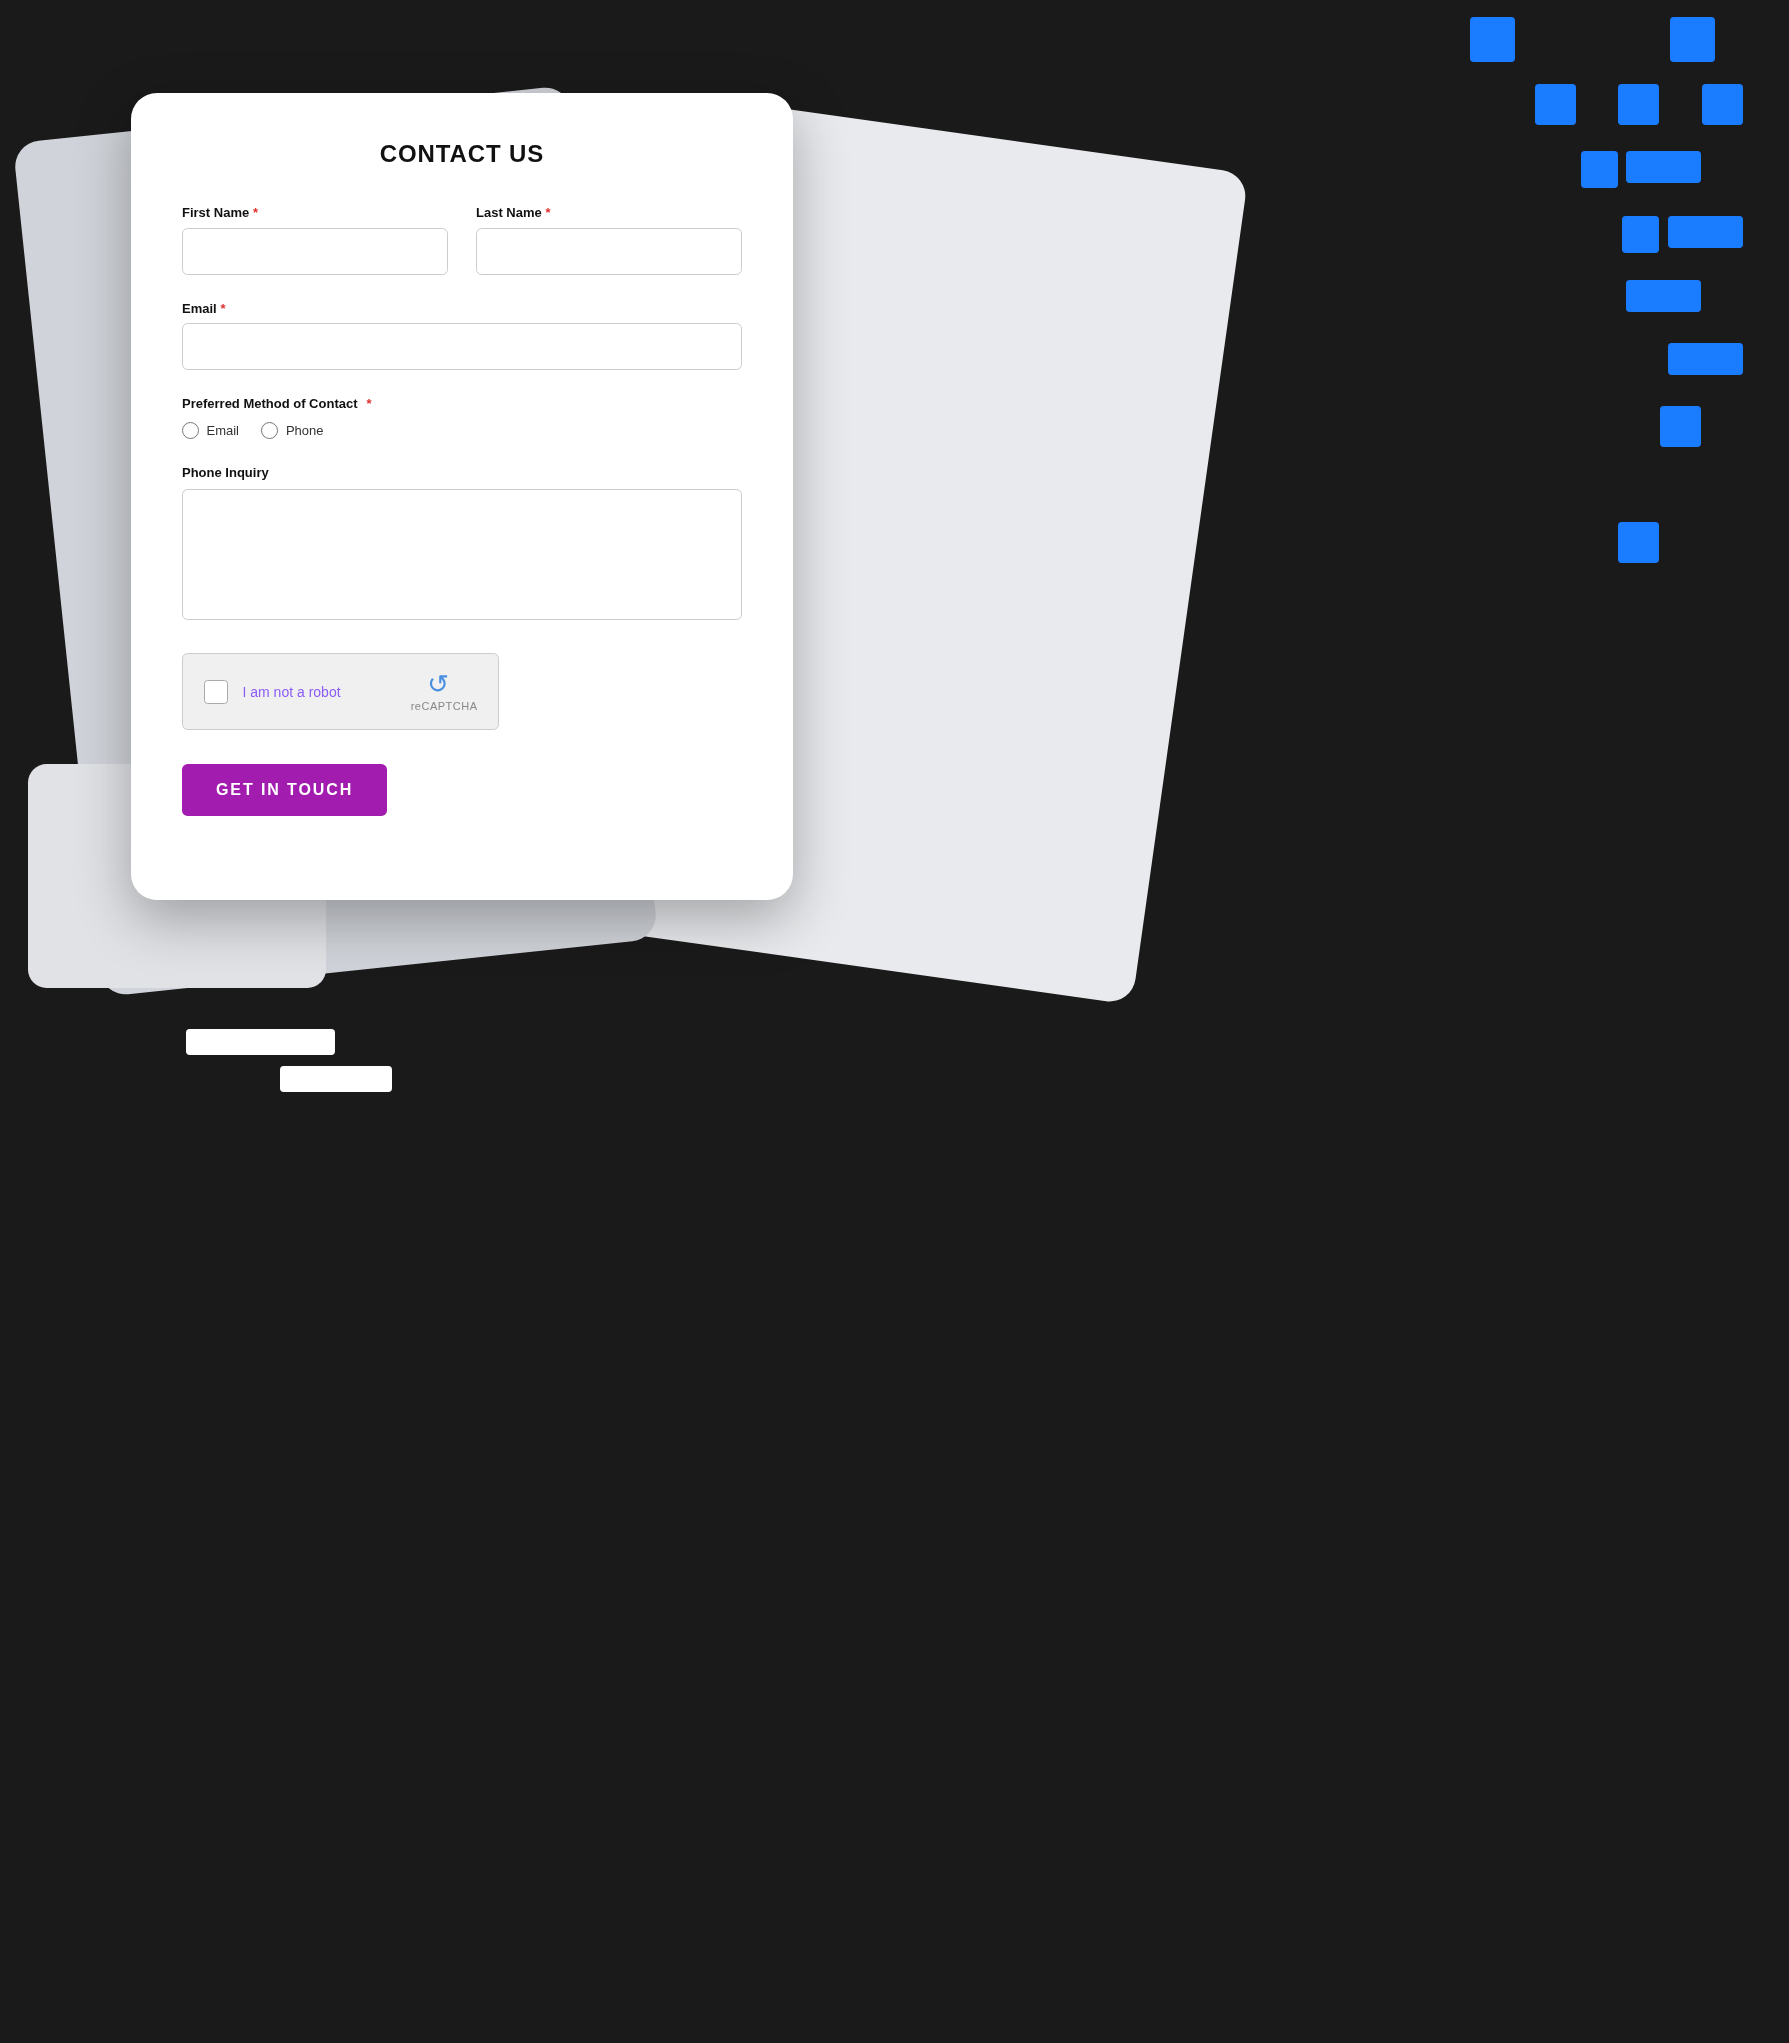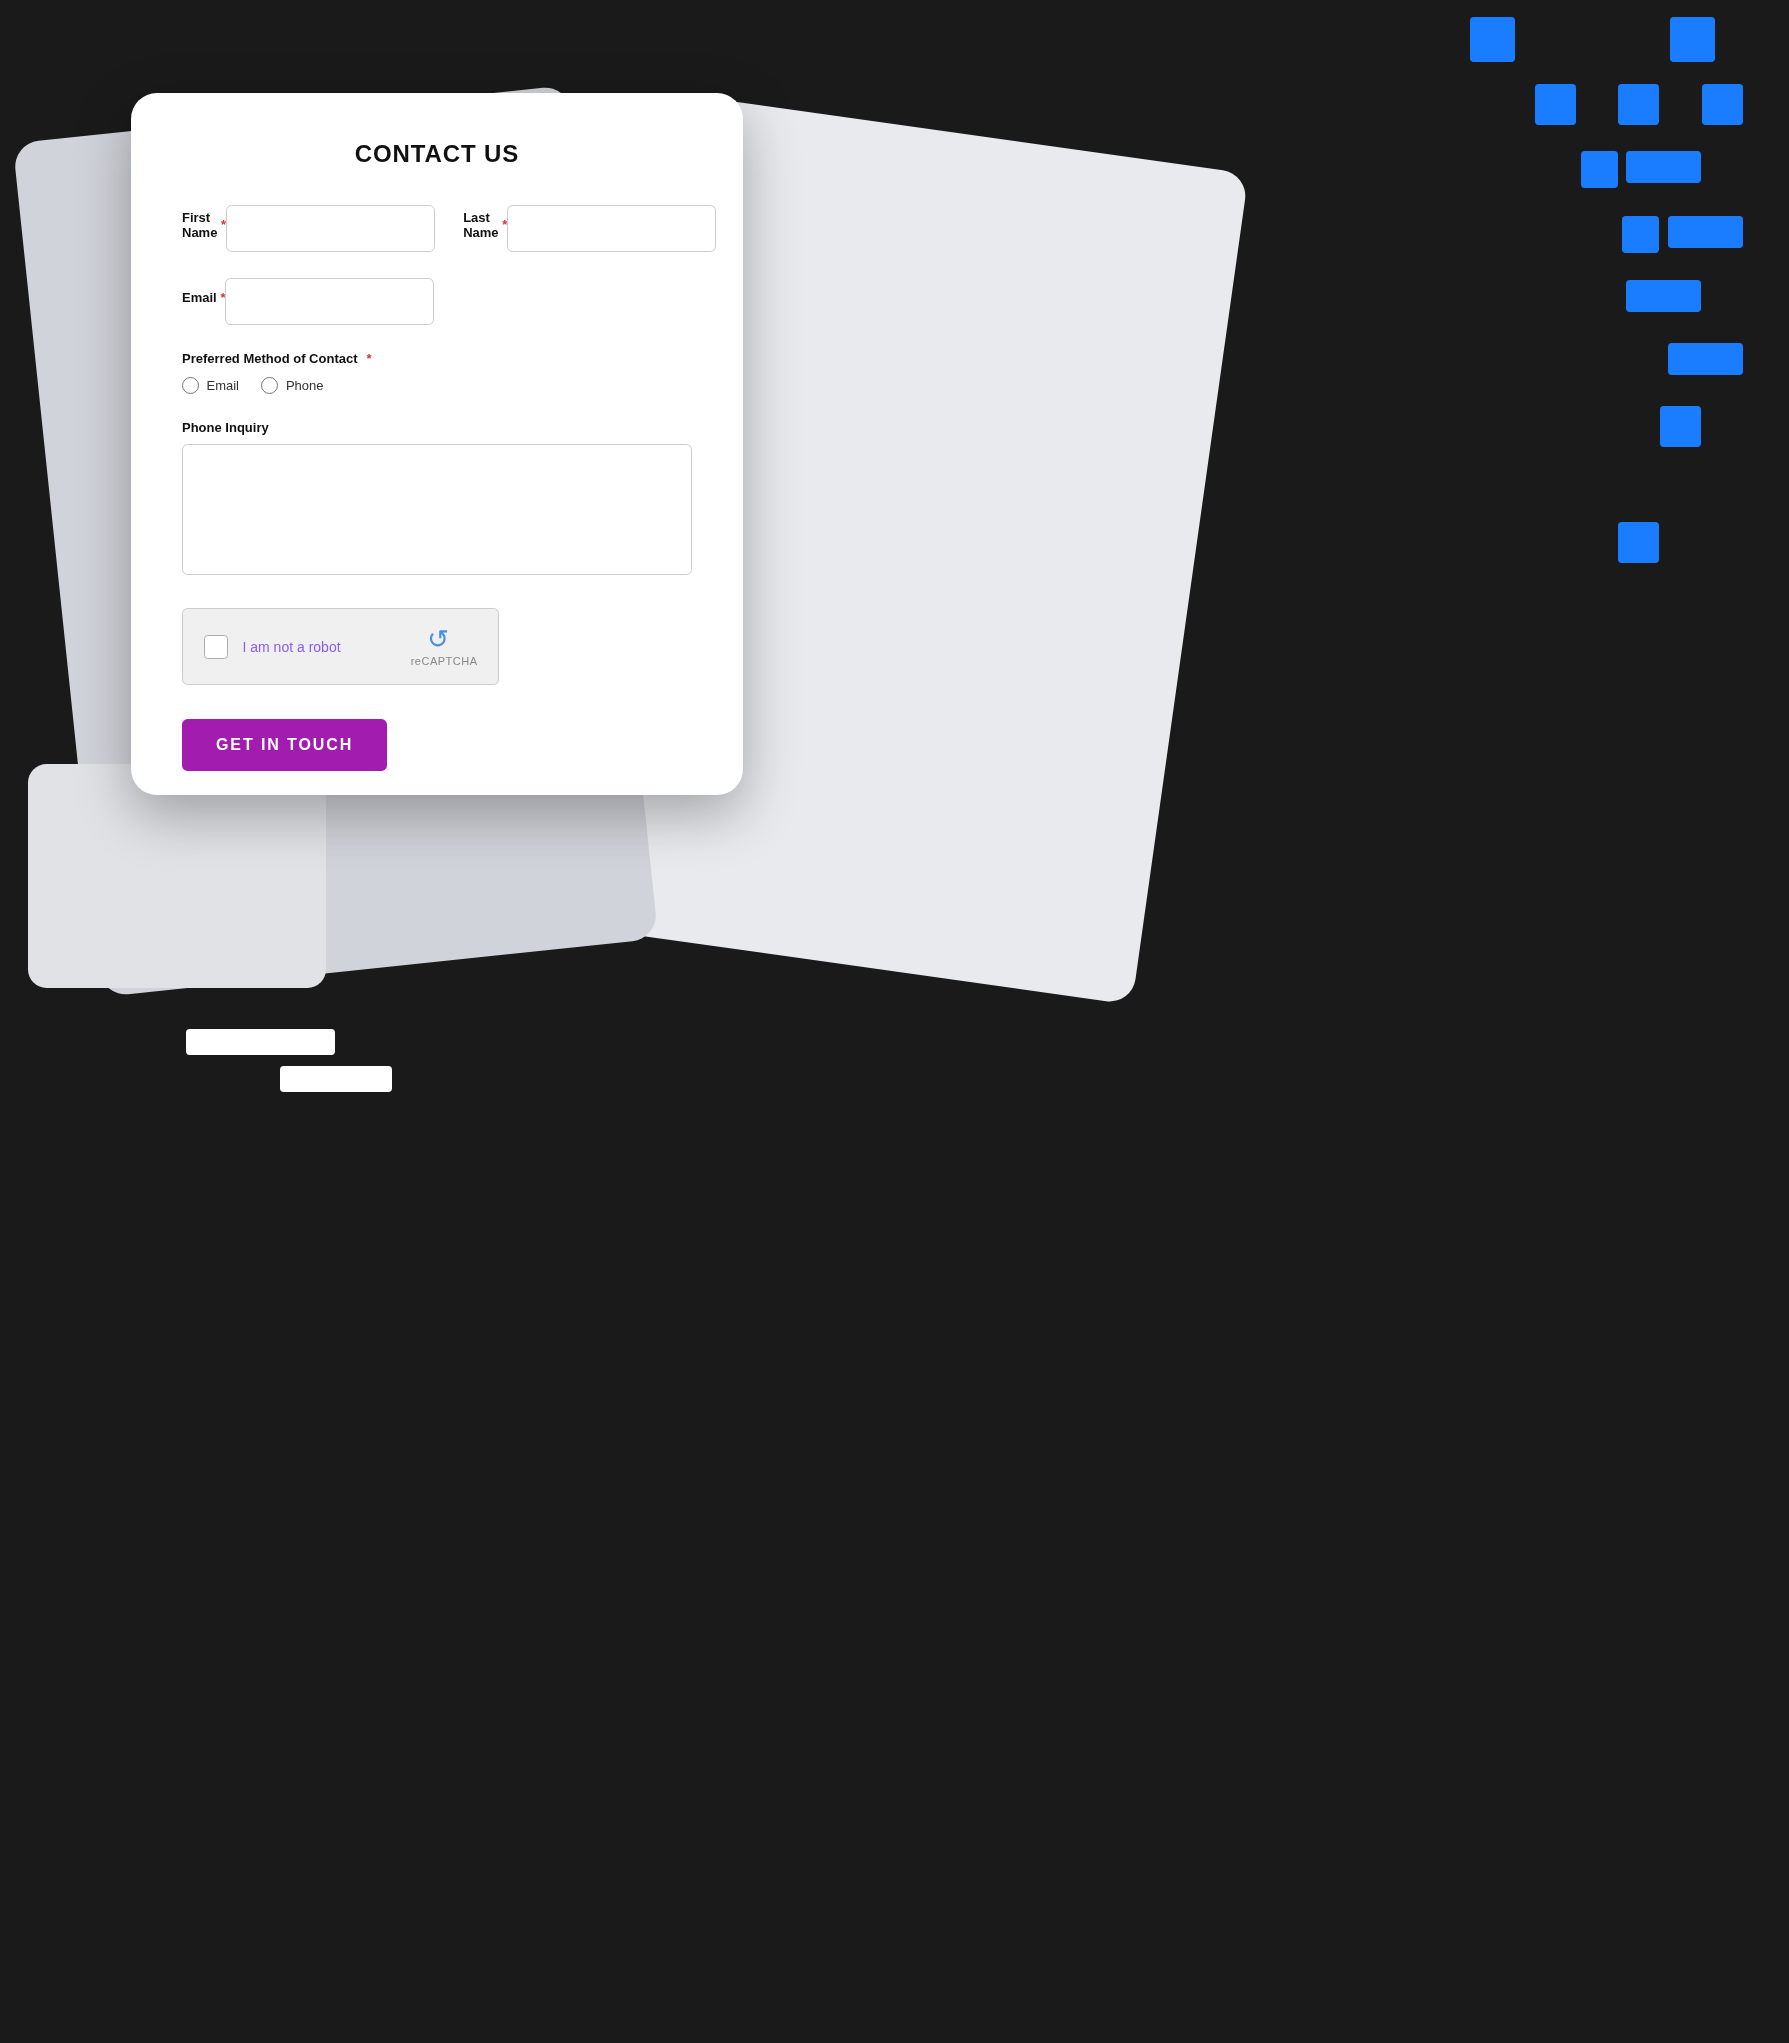--- a/index.html
+++ b/index.html
@@ -85,24 +85,24 @@
       background: #ffffff;
       border-radius: 3.7px;
       z-index: 2;
     }
 
     
     .contact-card {
       position: absolute;
       top: 93px;
       left: 131px;
-      width: 612px;
+      width: 662px;
       background: #ffffff;
       border-radius: 26px;
-      padding: 47px 51px 24px 51px;
+      padding: 47px 51px 84px 51px;
       z-index: 10;
       box-shadow: 0 18.6px 56px rgba(0,0,0,0.3);
     }
 
     .form-title {
       text-align: center;
       font-size: 24px;
       font-weight: 800;
       color: #111111;
       letter-spacing: 0.9px;
@@ -111,21 +111,21 @@
     }
 
     .form-row {
       display: flex;
       gap: 28px;
       margin-bottom: 26px;
     }
 
     .form-group {
       display: flex;
-      flex-direction: row;
+      flex-direction: column;
       flex: 1;
     }
 
     .form-label {
       font-size: 13px;
       font-weight: 700;
       color: #111111;
       margin-bottom: 7.5px;
       display: flex;
       align-items: center;

